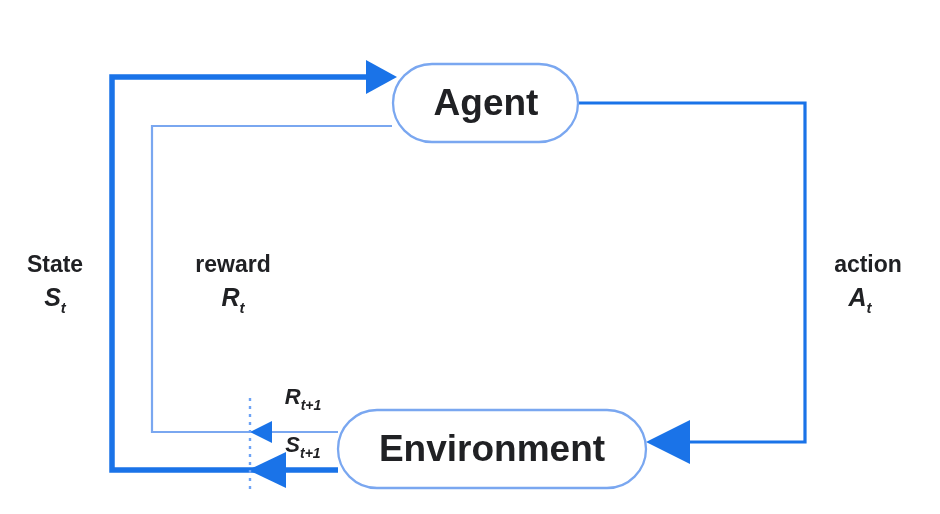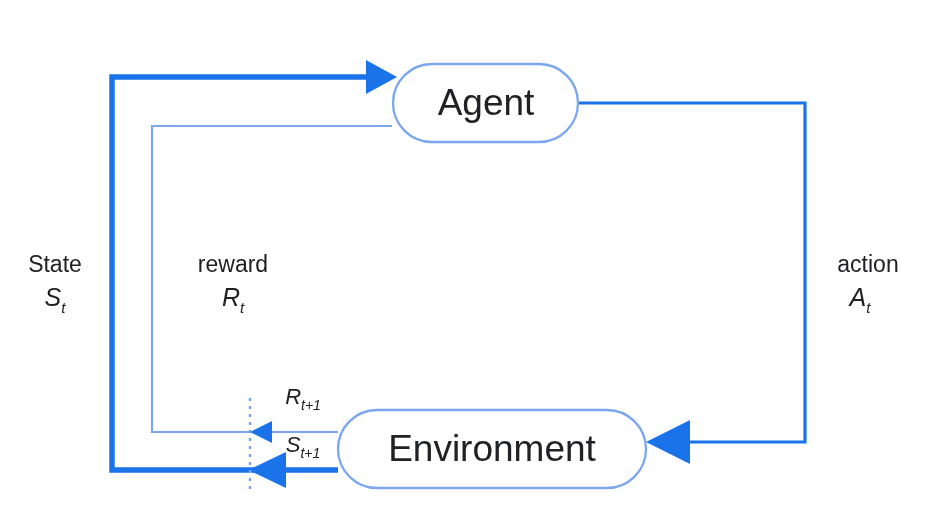--- a/index.html
+++ b/index.html
@@ -11,20 +11,21 @@
   body {
     font-family: "Liberation Sans", sans-serif;
     -webkit-font-smoothing: antialiased;
   }
   #diagram-root {
     position: relative;
     width: 940px;
     height: 514px;
     background: #ffffff;
     overflow: hidden;
+    font-weight: bold;
   }
   #rl-svg {
     position: absolute;
     left: 0;
     top: 0;
     width: 940px;
     height: 514px;
     display: block;
   }
   .node-label {

